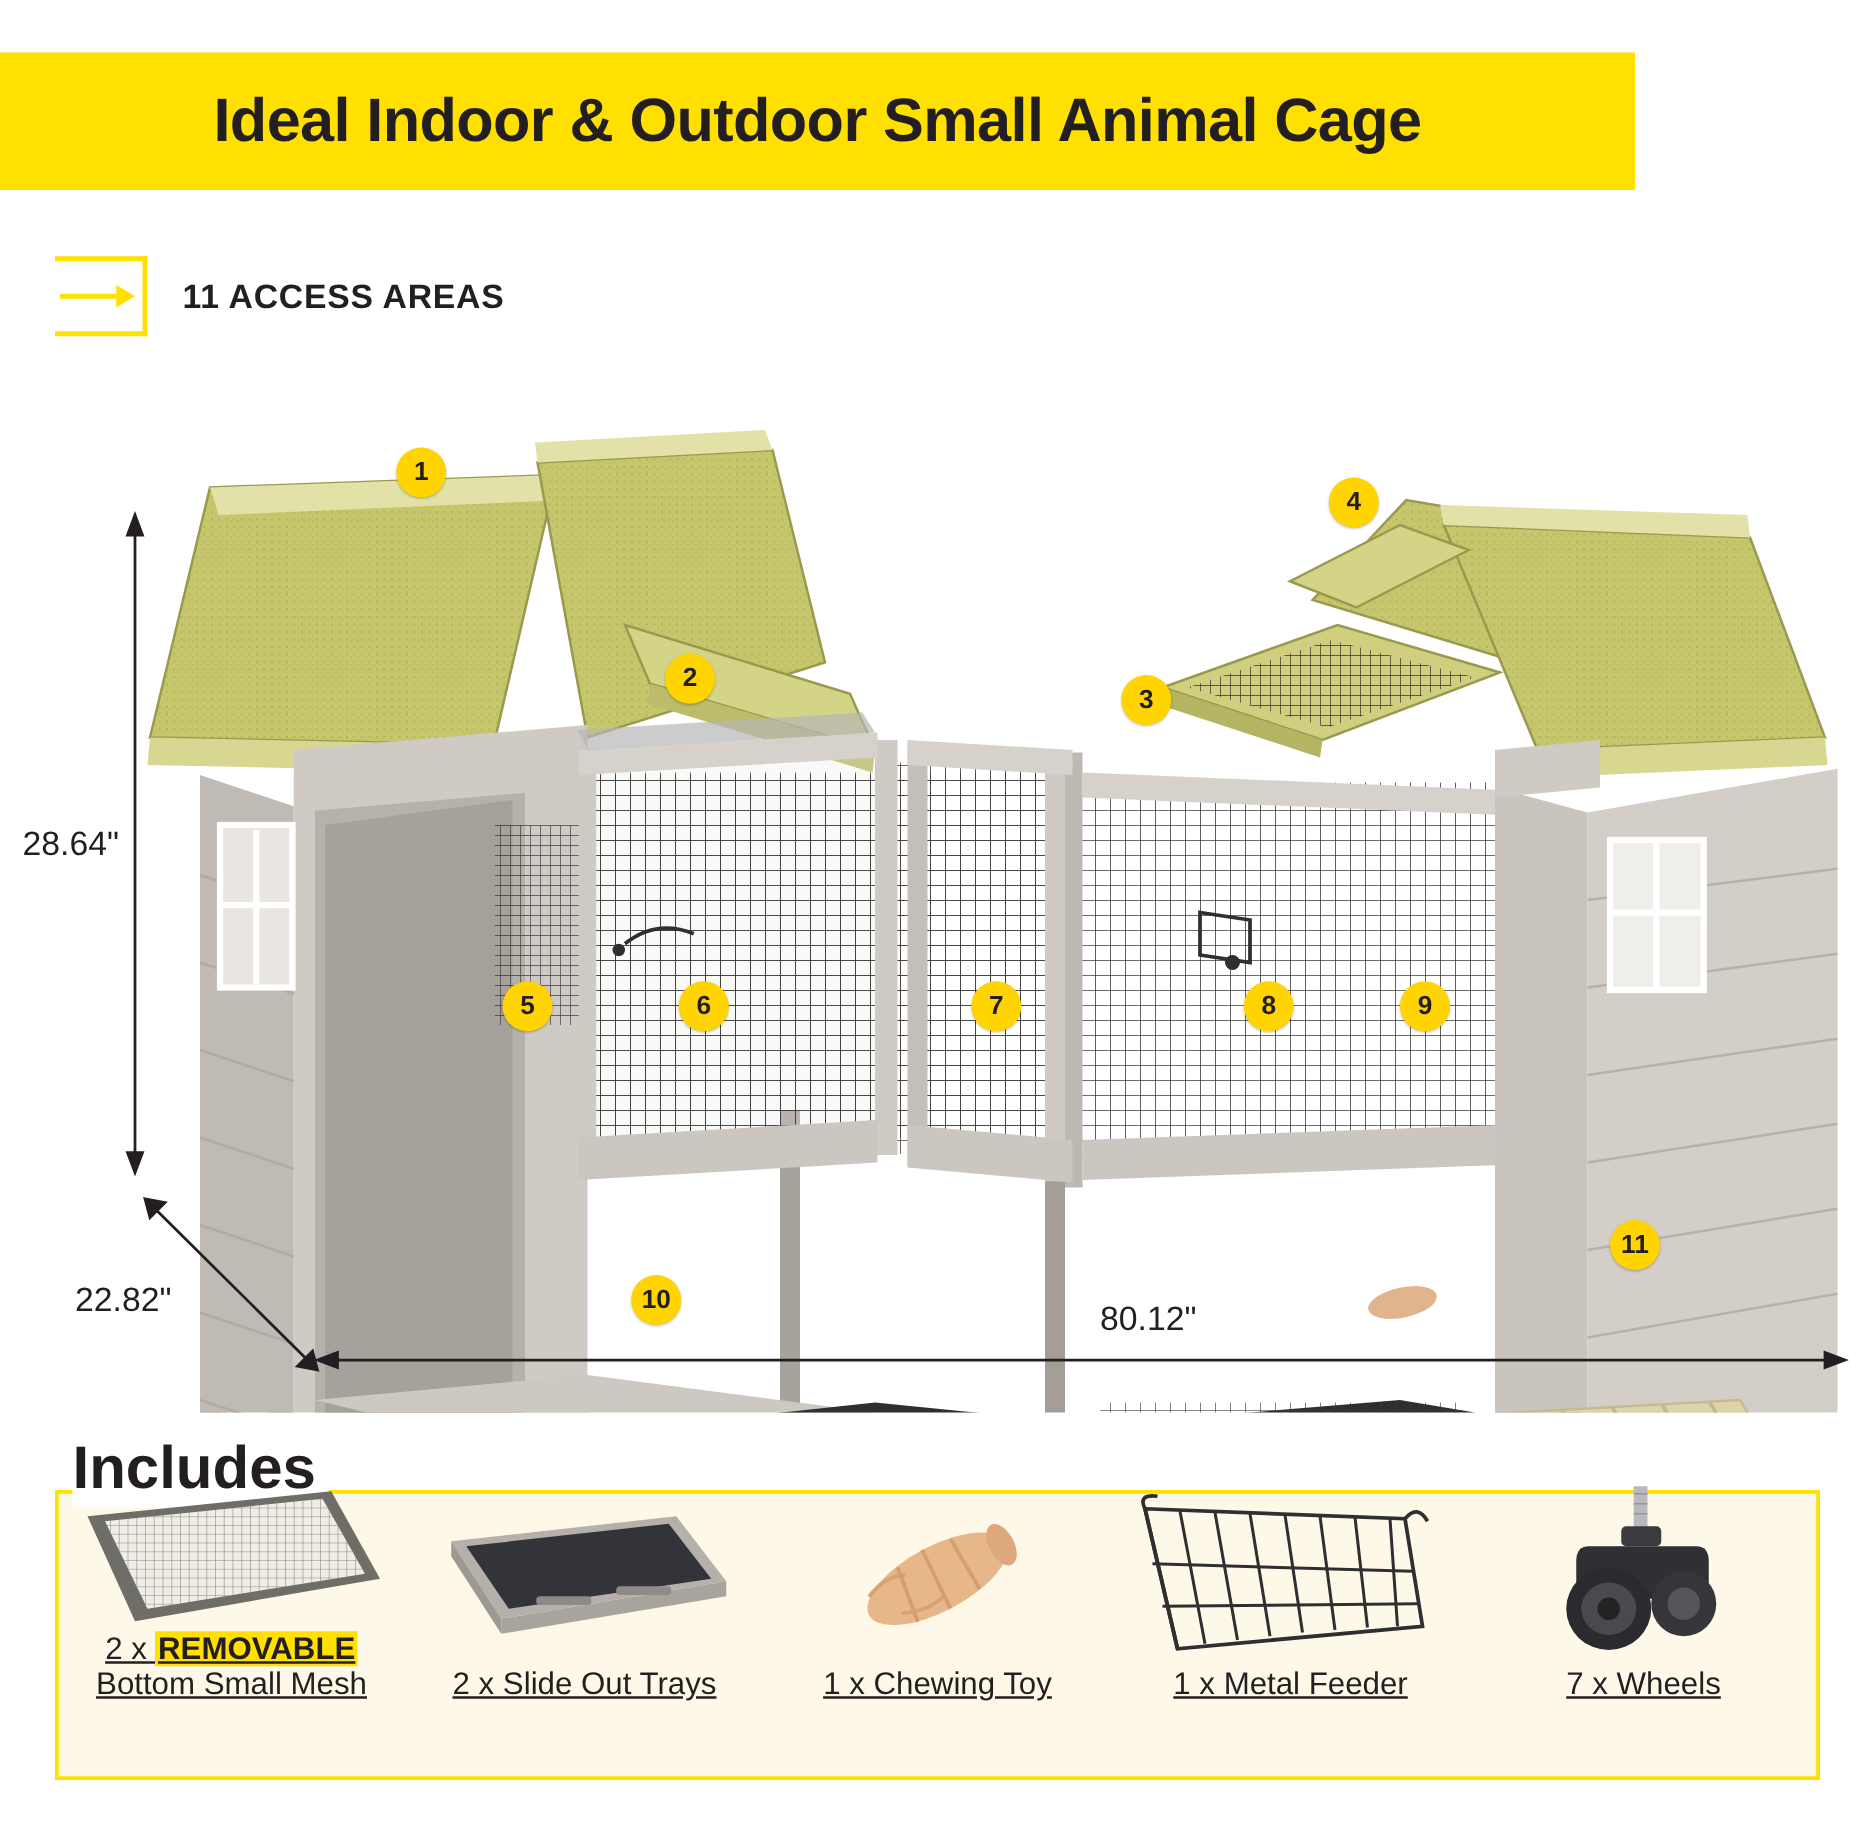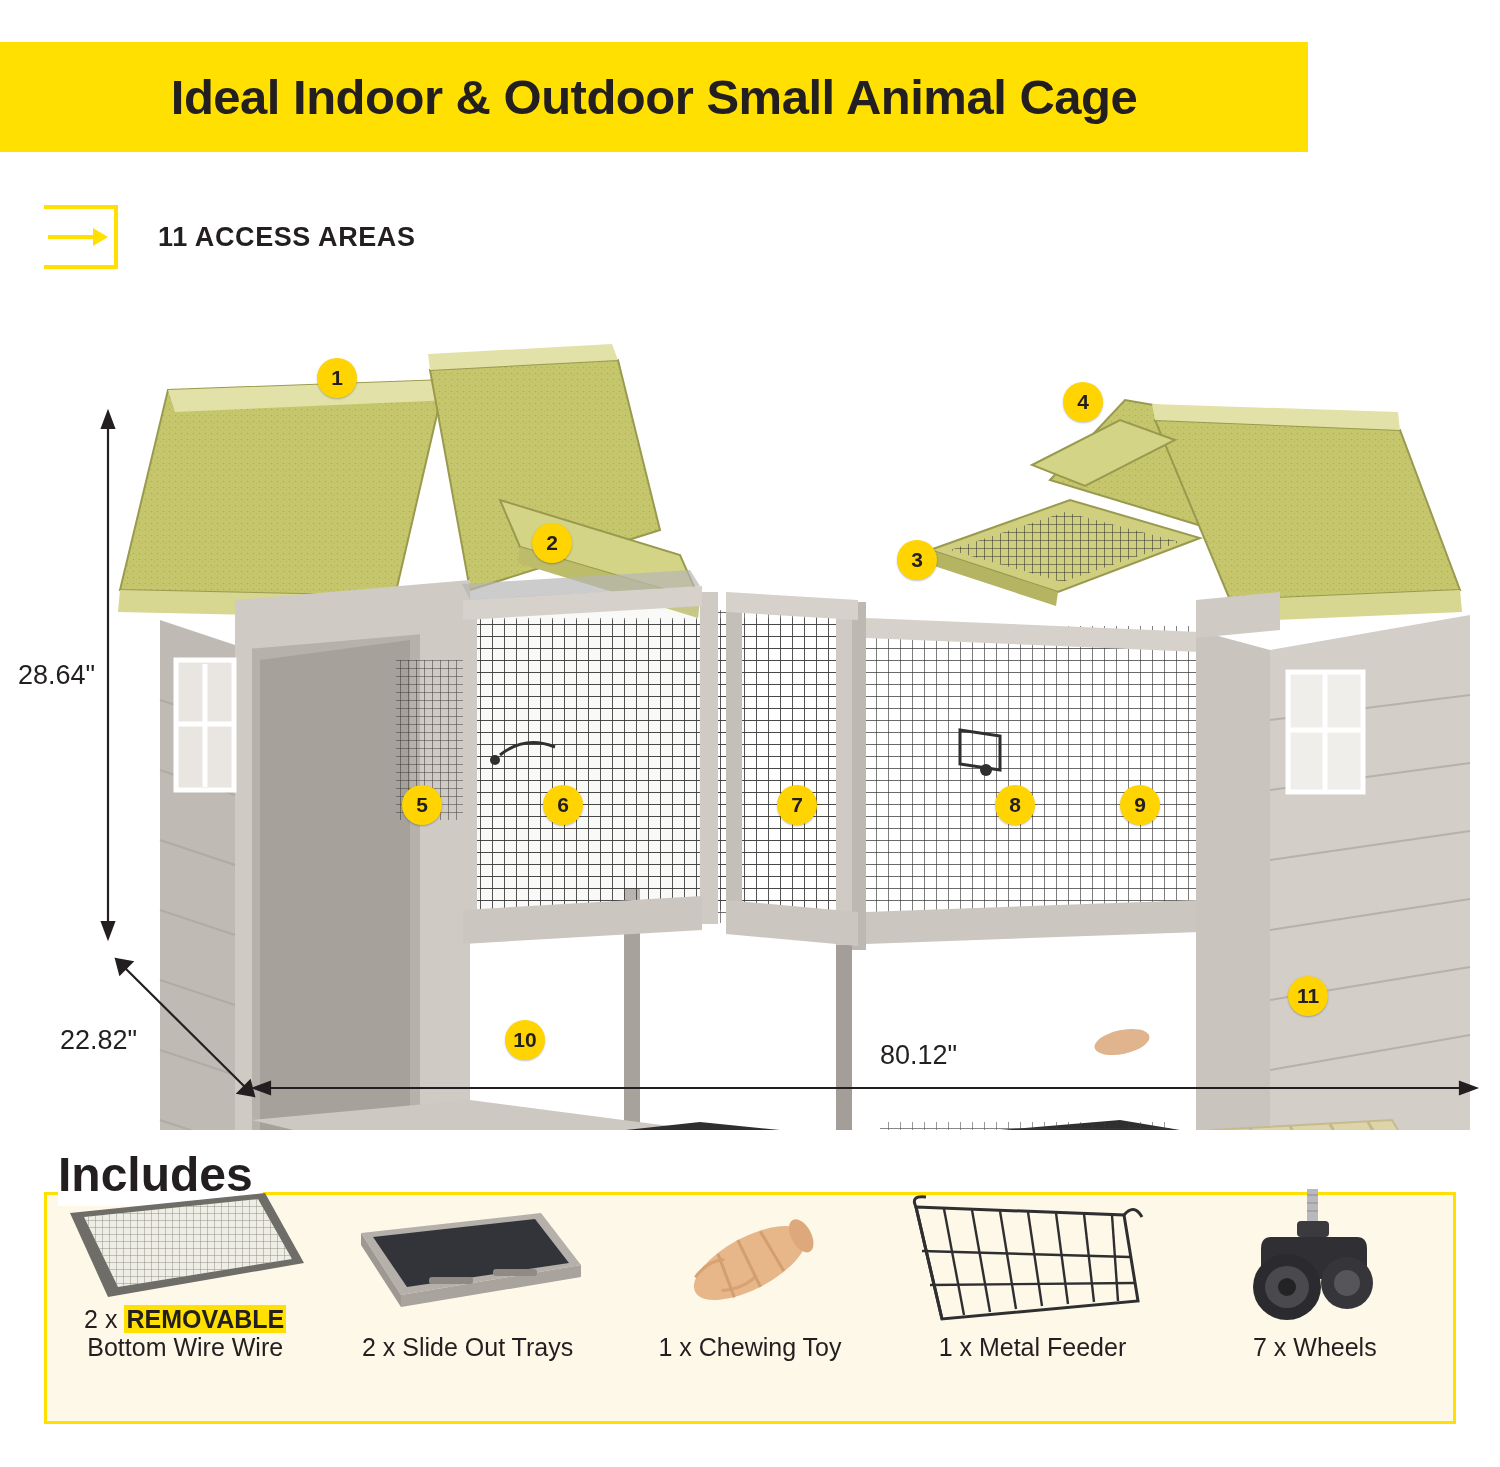--- a/index.html
+++ b/index.html
@@ -66,21 +66,21 @@
     right: 6px;
     top: 50%;
     margin-top: -9px;
     width: 0;
     height: 0;
     border-top: 9px solid transparent;
     border-bottom: 9px solid transparent;
     border-left: 15px solid #ffe000;
   }
   .access-label {
-    margin-left: 40px;
+    margin-left: 28px;
     font-size: 27px;
     font-weight: bold;
     letter-spacing: 0.6px;
     color: #231f20;
   }
 
   
   .illustration {
     position: absolute;
     left: 0;
@@ -135,20 +135,21 @@
   }
   .includes-row {
     position: absolute;
     left: 44px;
     top: 1192px;
     width: 1412px;
     height: 180px;
     display: flex;
     align-items: flex-end;
     z-index: 6;
+    text-decoration: underline;
   }
   .include-item {
     flex: 1 1 0;
     height: 100%;
     display: flex;
     flex-direction: column;
     align-items: center;
     justify-content: flex-end;
     padding-bottom: 10px;
     box-sizing: border-box;
@@ -436,21 +437,21 @@
         </defs>
         <polygon points="10,28 205,8 244,78 48,112" fill="#6f6d68"></polygon>
         <polygon points="24,32 198,14 232,74 58,102" fill="#efeee6"></polygon>
         <polygon points="24,32 198,14 232,74 58,102" fill="url(#m2)"></polygon>
       </svg>
     </div>
     <div class="include-caption caption-2line">
       <div>
         <span>2 x </span><span class="hl">REMOVABLE</span>
       </div>
-      <div>Bottom Wire Wire</div>
+      <div>Bottom Small Mesh</div>
     </div>
   </div>
 
   <div class="include-item">
     <div class="include-art">
       <svg width="250" height="120" viewBox="0 0 250 120">
         <polygon points="18,30 198,10 238,62 58,92" fill="#b5b0aa"></polygon>
         <polygon points="30,34 192,16 226,60 64,84" fill="#33343a"></polygon>
         <polygon points="18,30 58,92 58,104 18,42" fill="#9d9892"></polygon>
         <polygon points="58,92 238,62 238,74 58,104" fill="#a8a39d"></polygon>

